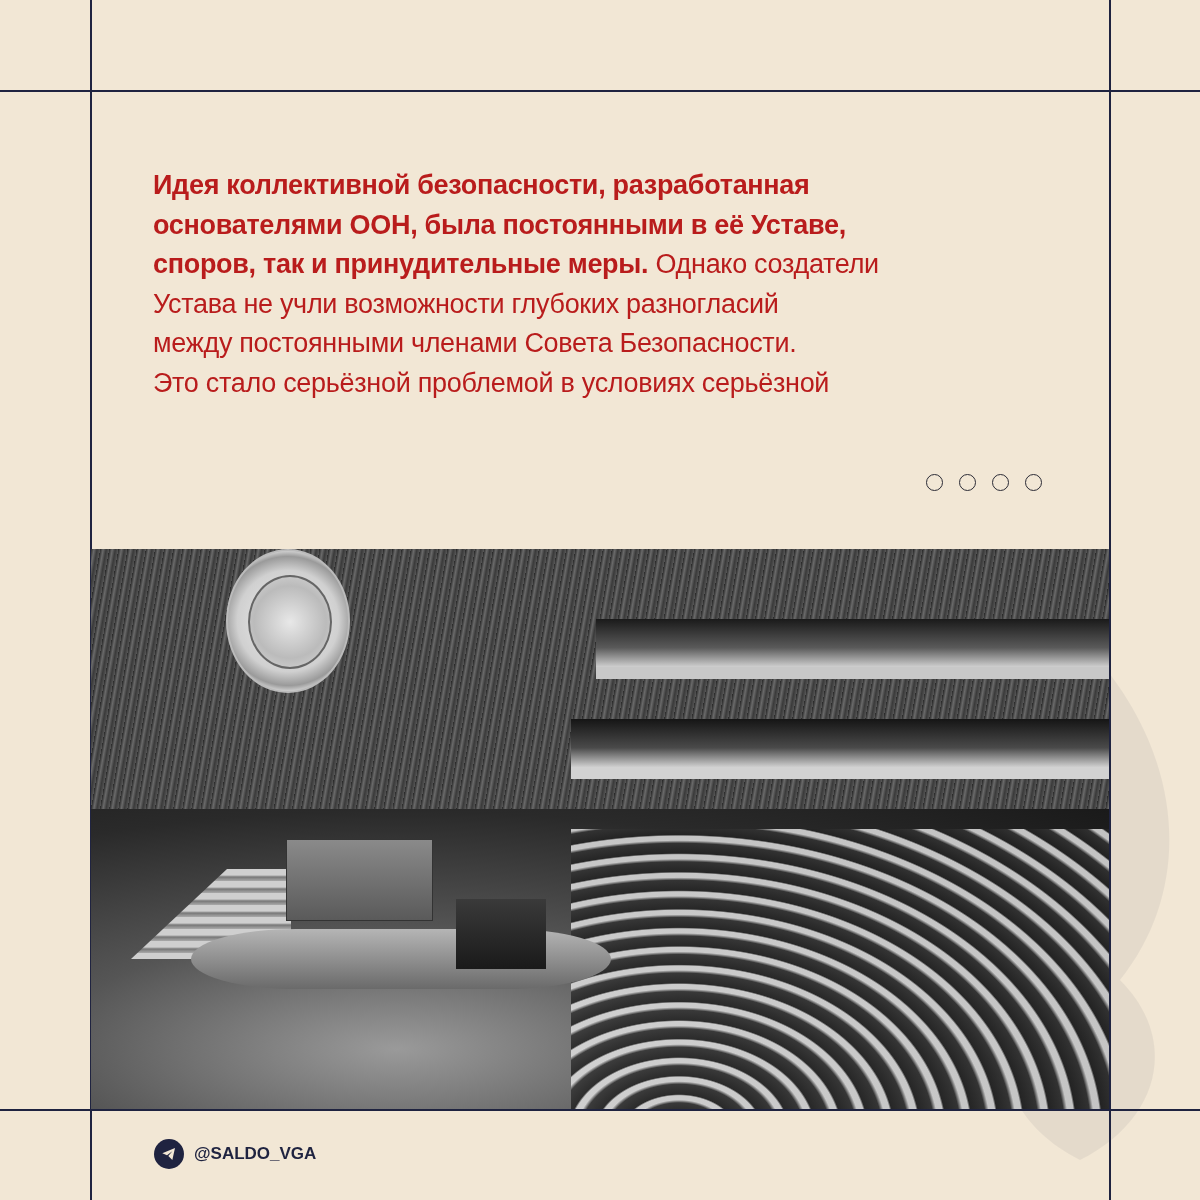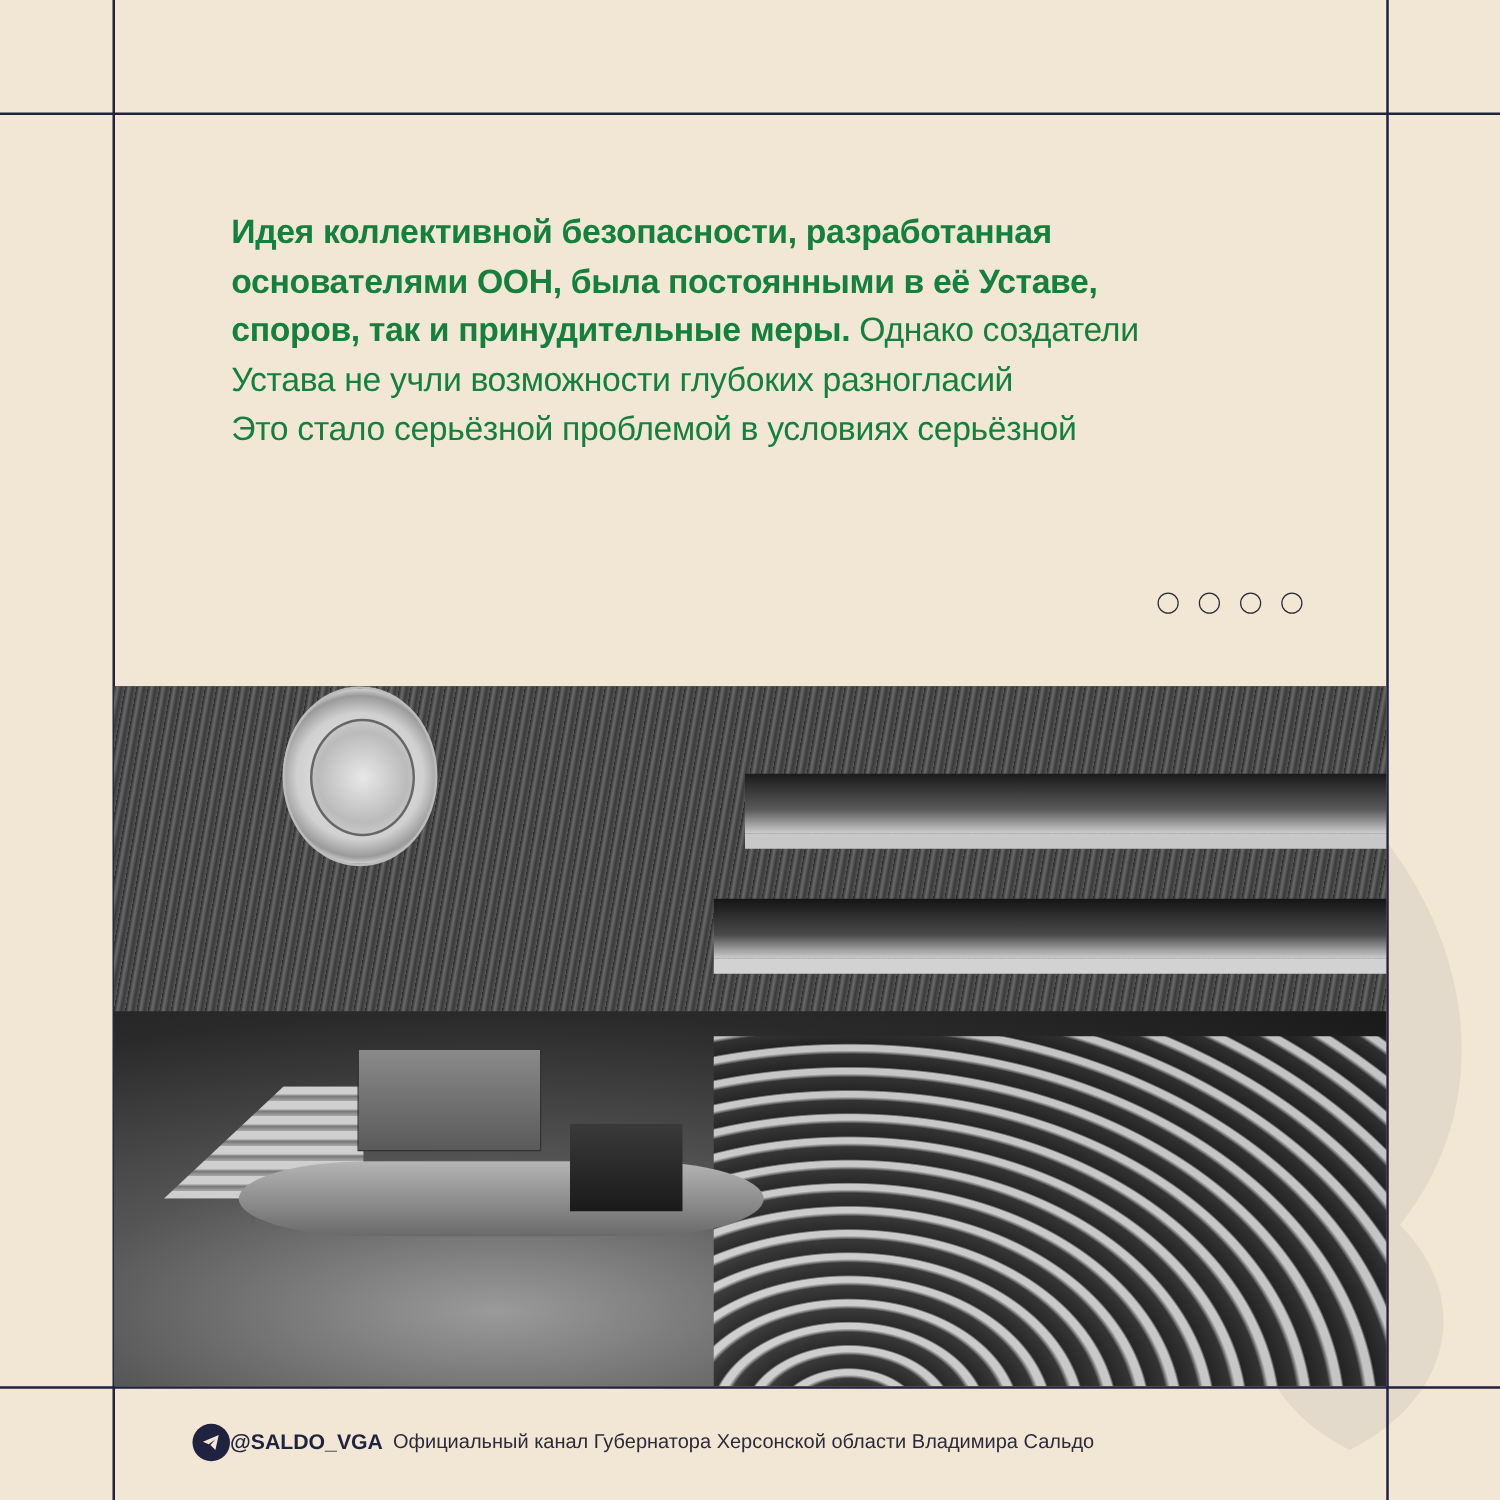--- a/index.html
+++ b/index.html
@@ -1,20 +1,20 @@
 <!DOCTYPE html>
 <html><head>
 <meta charset="utf-8">
 <style>
   html, body { margin: 0; padding: 0; }
   body { width: 1200px; height: 1200px; background: #f2e7d5; position: relative; overflow: hidden; font-family: "Liberation Sans", "DejaVu Sans", sans-serif; color: #1f2340; }
   .vline { position: absolute; top: 0; bottom: 0; width: 1.5px; background: #1f2340; }
   .hline { position: absolute; left: 0; right: 0; height: 1.5px; background: #1f2340; }
   .watermark { position: absolute; right: -40px; top: 620px; width: 320px; height: 560px; opacity: 0.06; }
-  .text-block { position: absolute; left: 153px; top: 166px; width: 900px; font-size: 27px; line-height: 39.5px; color: #15803d; letter-spacing: -0.3px; margin-left: 32px; }
+  .text-block { position: absolute; left: 153px; top: 166px; width: 900px; font-size: 27px; line-height: 39.5px; color: #b91c1c; letter-spacing: -0.3px; }
   .text-block .bold { font-weight: bold; }
   .dots { position: absolute; left: 926px; top: 474px; display: flex; gap: 16px; }
   .dot { width: 17px; height: 17px; border: 1.6px solid #2b2b35; border-radius: 50%; box-sizing: border-box; }
   .photo { position: absolute; left: 91px; top: 549px; width: 1018px; height: 560px; overflow: hidden; background: #3a3a3a; }
   .wall { position: absolute; left: 0; top: 0; width: 100%; height: 340px;
     background: repeating-linear-gradient(100deg, #2a2a2a 0px, #6a6a6a 3px, #3a3a3a 6px, #555 9px); }
   .emblem { position: absolute; left: 135px; top: 0px; width: 120px; height: 140px; border-radius: 50%; background: radial-gradient(circle, #f2f2f2 0%, #d0d0d0 55%, #9a9a9a 70%, #e0e0e0 78%, #888 90%); border: 2px solid #bbb; }
   .emblem-inner { position: absolute; left: 20px; top: 24px; width: 80px; height: 90px; border-radius: 50%; border: 2px solid #666; background: radial-gradient(circle, #e8e8e8 0%, #bbb 60%, #ddd 100%); }
   .balcony1 { position: absolute; left: 505px; top: 70px; width: 520px; height: 48px; background: linear-gradient(180deg, #1a1a1a, #5a5a5a 60%, #cfcfcf); }
   .balcony1b { position: absolute; left: 505px; top: 118px; width: 520px; height: 12px; background: #c8c8c8; }
@@ -22,21 +22,21 @@
   .balcony2b { position: absolute; left: 480px; top: 218px; width: 540px; height: 12px; background: #d2d2d2; }
   .floor { position: absolute; left: 0; top: 260px; width: 100%; height: 300px;
     background: radial-gradient(ellipse at 30% 80%, #9a9a9a 0%, #555 35%, #2a2a2a 70%, #1a1a1a 100%); }
   .seats { position: absolute; left: 480px; top: 280px; width: 540px; height: 280px;
     background: repeating-radial-gradient(ellipse at 20% 110%, #e0e0e0 0px, #e0e0e0 6px, #222 8px, #333 22px, #ddd 26px); opacity: 0.85; }
   .dais { position: absolute; left: 195px; top: 290px; width: 145px; height: 80px; background: linear-gradient(180deg, #8a8a8a, #5a5a5a); border: 1px solid #333; }
   .podium { position: absolute; left: 365px; top: 350px; width: 90px; height: 70px; background: linear-gradient(180deg, #3a3a3a, #1a1a1a); }
   .stairs { position: absolute; left: 40px; top: 320px; width: 160px; height: 90px;
     background: repeating-linear-gradient(180deg, #cfcfcf 0px, #cfcfcf 6px, #777 8px, #aaa 12px); clip-path: polygon(60% 0, 100% 0, 100% 100%, 0 100%); }
   .stage { position: absolute; left: 100px; top: 380px; width: 420px; height: 60px; border-radius: 50% / 100%; background: linear-gradient(180deg, #b5b5b5, #6a6a6a); }
-  .footer { position: absolute; left: 154px; top: 1139px; display: flex; align-items: center; }
+  .footer { position: absolute; left: 154px; top: 1139px; display: flex; align-items: center; gap: 10px; }
   .tg-icon { width: 30px; height: 30px; border-radius: 50%; background: #1f2340; display: flex; align-items: center; justify-content: center; }
   .handle { font-weight: bold; font-size: 17px; color: #1f2340; margin-right: 8px; }
   .channel { font-size: 16px; color: #2a2a3a; }
 </style>
 </head>
 <body>
 
 <div class="vline" style="left:90px;"></div>
 <div class="vline" style="left:1109px;"></div>
 <div class="hline" style="top:90px;"></div>
@@ -44,20 +44,21 @@
 
 <svg class="watermark" viewBox="0 0 320 560">
   <path d="M160 20 C 60 120, 40 260, 120 360 C 60 420, 80 500, 160 540 C 240 500, 260 420, 200 360 C 280 260, 260 120, 160 20 Z" fill="#1f2340"></path>
 </svg>
 
 <div class="text-block">
   <div><span class="bold">Идея коллективной безопасности, разработанная</span></div>
   <div><span class="bold">основателями ООН, была постоянными в её Уставе,</span></div>
   <div><span class="bold">споров, так и принудительные меры.</span><span> Однако создатели</span></div>
   <div><span>Устава не учли возможности глубоких разногласий</span></div>
+  <div><span>между постоянными членами Совета Безопасности.</span></div>
   <div><span>Это стало серьёзной проблемой в условиях серьёзной</span></div>
 </div>
 
 <div class="dots">
   <div class="dot"></div>
   <div class="dot"></div>
   <div class="dot"></div>
   <div class="dot"></div>
 </div>
 
@@ -78,14 +79,13 @@
   <div class="podium"></div>
 </div>
 
 <div class="footer">
   <div class="tg-icon">
     <svg width="16" height="16" viewBox="0 0 24 24">
         <path d="M2 11 L21 3 L17 21 L11 15 L17 8 L9 14 L2 11 Z" fill="#f2e7d5"></path>
       </svg>
   </div>
   <span class="handle">@SALDO_VGA</span>
-  <span class="channel">Официальный канал Губернатора Херсонской области Владимира Сальдо</span>
 </div>
 
 </body></html>

